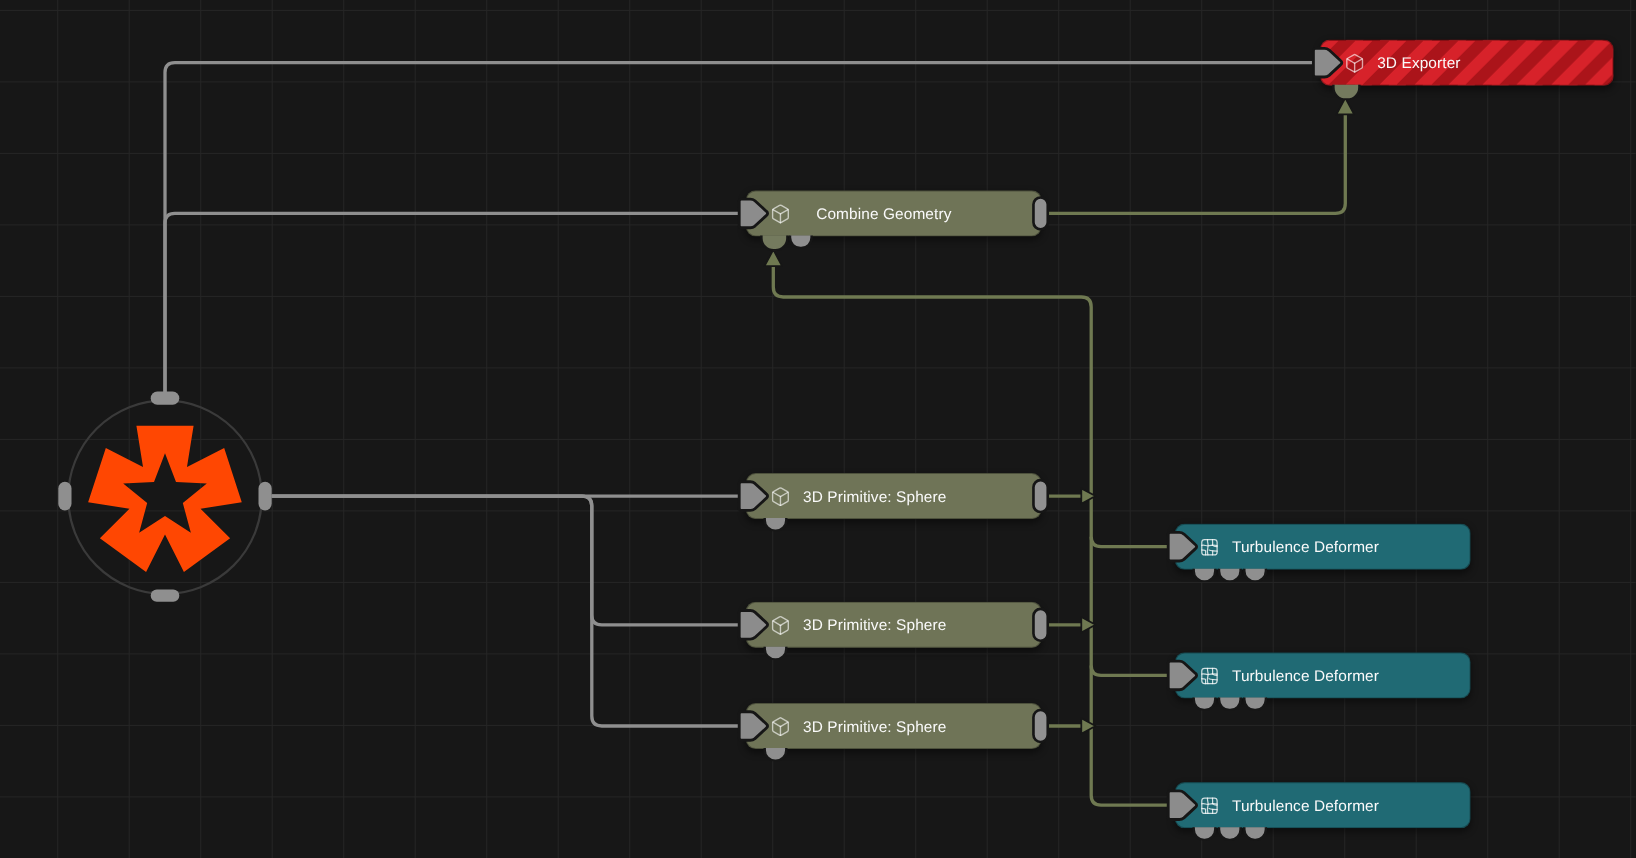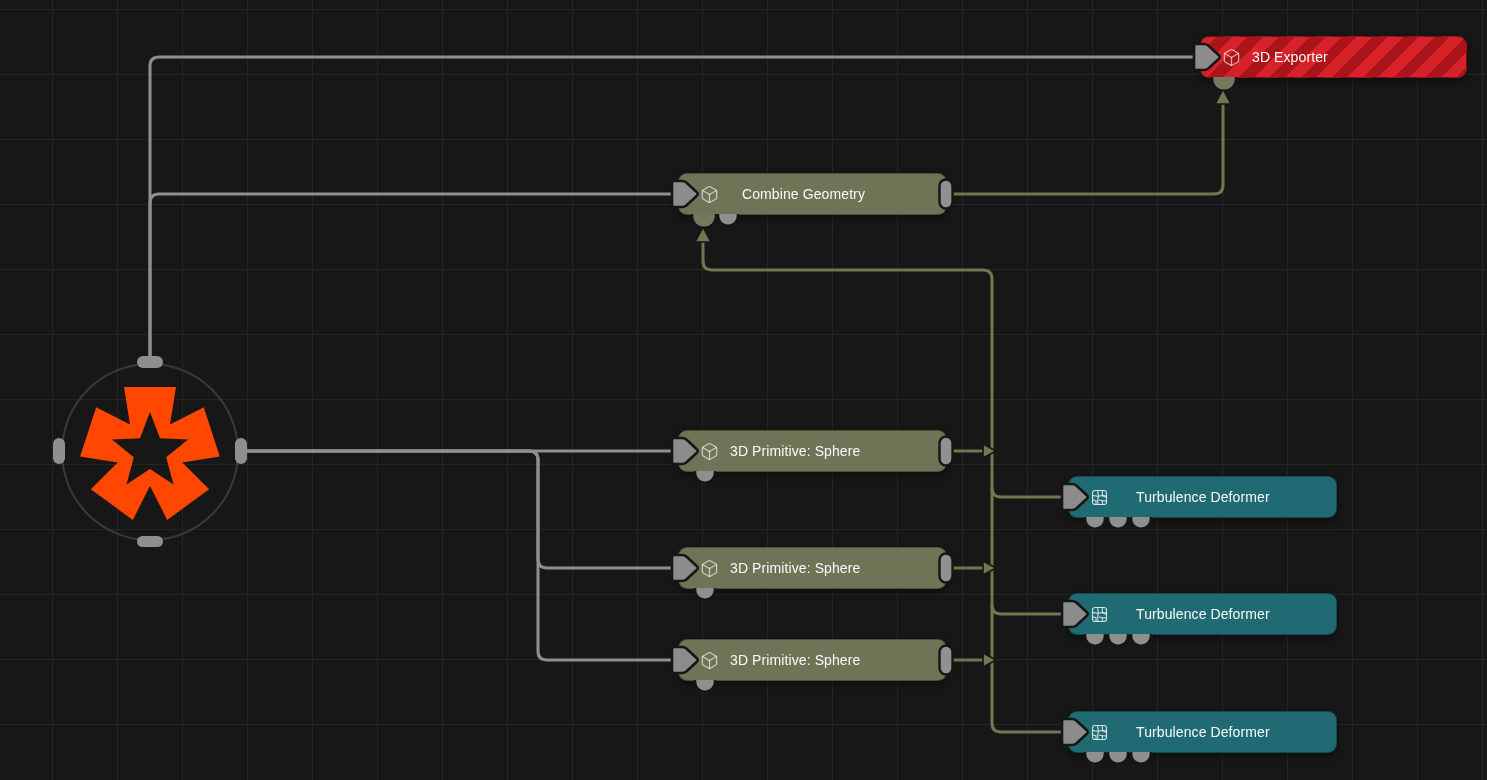--- a/index.html
+++ b/index.html
@@ -17,21 +17,21 @@
   .hub-svg{position:absolute;left:30px;top:332px;z-index:1;}
   .node{
     position:absolute;height:42px;z-index:2;box-sizing:border-box;
     display:flex;align-items:center;padding:0 14px 0 21px;
     border-radius:9px;color:#fafafa;font-size:14px;font-weight:500;
     letter-spacing:.1px;white-space:nowrap;
     border:1px solid rgba(0,0,0,.3);
     box-shadow:0 3px 7px rgba(0,0,0,.45);
   }
   .node-olive{background:#6f7457;}
-  .node-teal{background:#206a74;gap:16px;}
+  .node-teal{background:#206a74;}
   .node-red{background:repeating-linear-gradient(135deg,#d7222a 0 11px,#ab141a 11px 22px);}
   .node .icon{display:flex;align-items:center;margin-right:11px;flex:0 0 auto;}
   .node .icon svg{stroke:rgba(255,255,255,.62);fill:none;stroke-width:1.6;stroke-linecap:round;stroke-linejoin:round;}
   .node-teal .icon svg{stroke:rgba(255,255,255,.78);stroke-width:1.4;}
   .port-in{position:absolute;left:-10px;top:50%;transform:translateY(-50%);width:31px;height:33px;}
   .port-out{position:absolute;right:-8px;top:50%;transform:translateY(-50%);width:16px;height:32px;}
   .stub{position:absolute;top:100%;width:24px;height:12px;}
   .stub-olive{position:absolute;top:100%;width:28px;height:14px;}
   .port-in svg,.port-out svg,.stub svg,.stub-olive svg{display:block;overflow:hidden;}
 </style>

